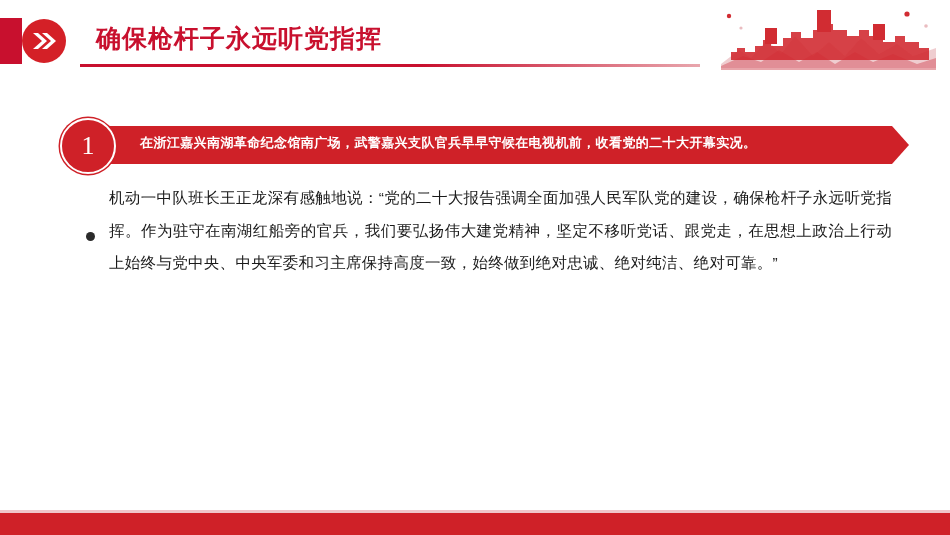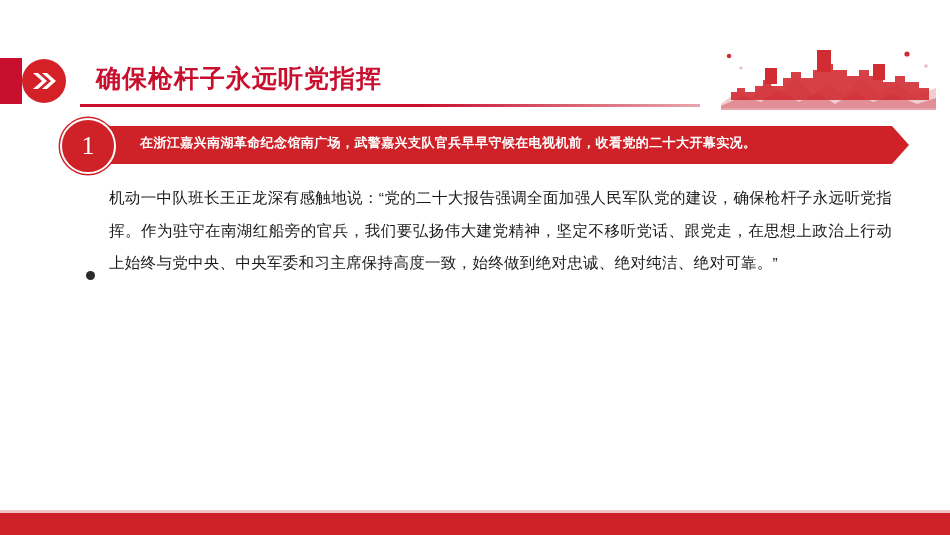--- a/index.html
+++ b/index.html
@@ -15,21 +15,20 @@
     position: relative;
   }
 
   
   .header {
     position: absolute;
     left: 0;
     top: 0;
     width: 950px;
     height: 82px;
-    margin-top: 40px;
   }
   .header-accent {
     position: absolute;
     left: 0;
     top: 18px;
     width: 22px;
     height: 46px;
     background: #c8102e;
   }
   .header-badge {
@@ -131,21 +130,21 @@
   
   .body-area {
     position: absolute;
     left: 86px;
     top: 182px;
     width: 806px;
     height: 300px;
   }
   .bullet-row {
     display: flex;
-    align-items: flex-end;
+    align-items: center;
     margin-bottom: 4px;
   }
   .bullet-dot {
     flex: 0 0 auto;
     width: 9px;
     height: 9px;
     border-radius: 50%;
     background: #2b2b2b;
     margin-top: 12px;
     margin-right: 14px;

